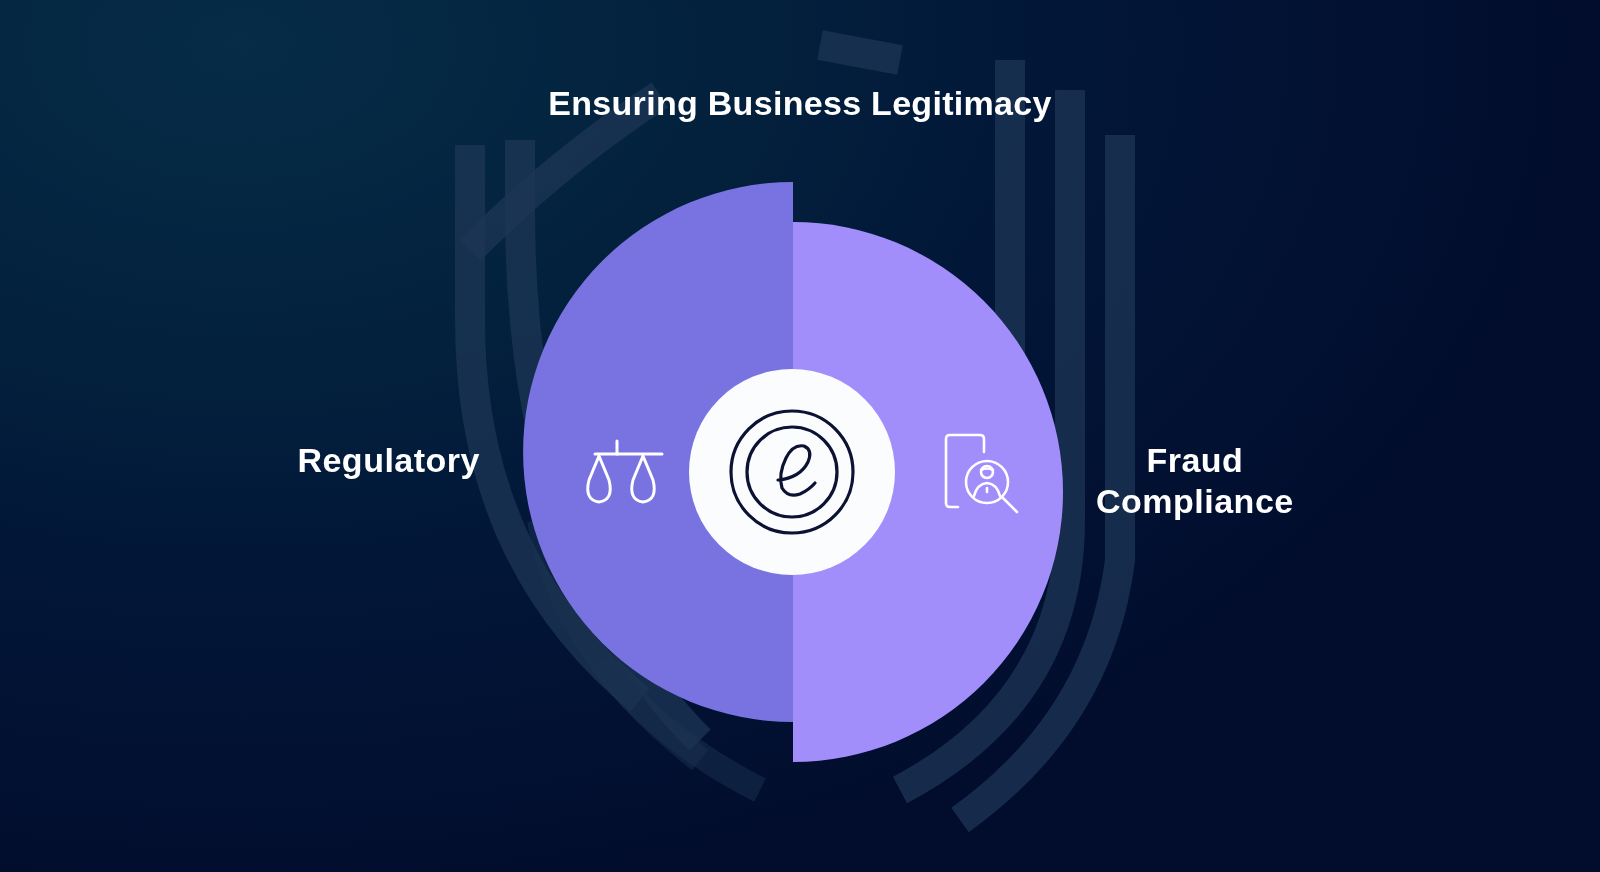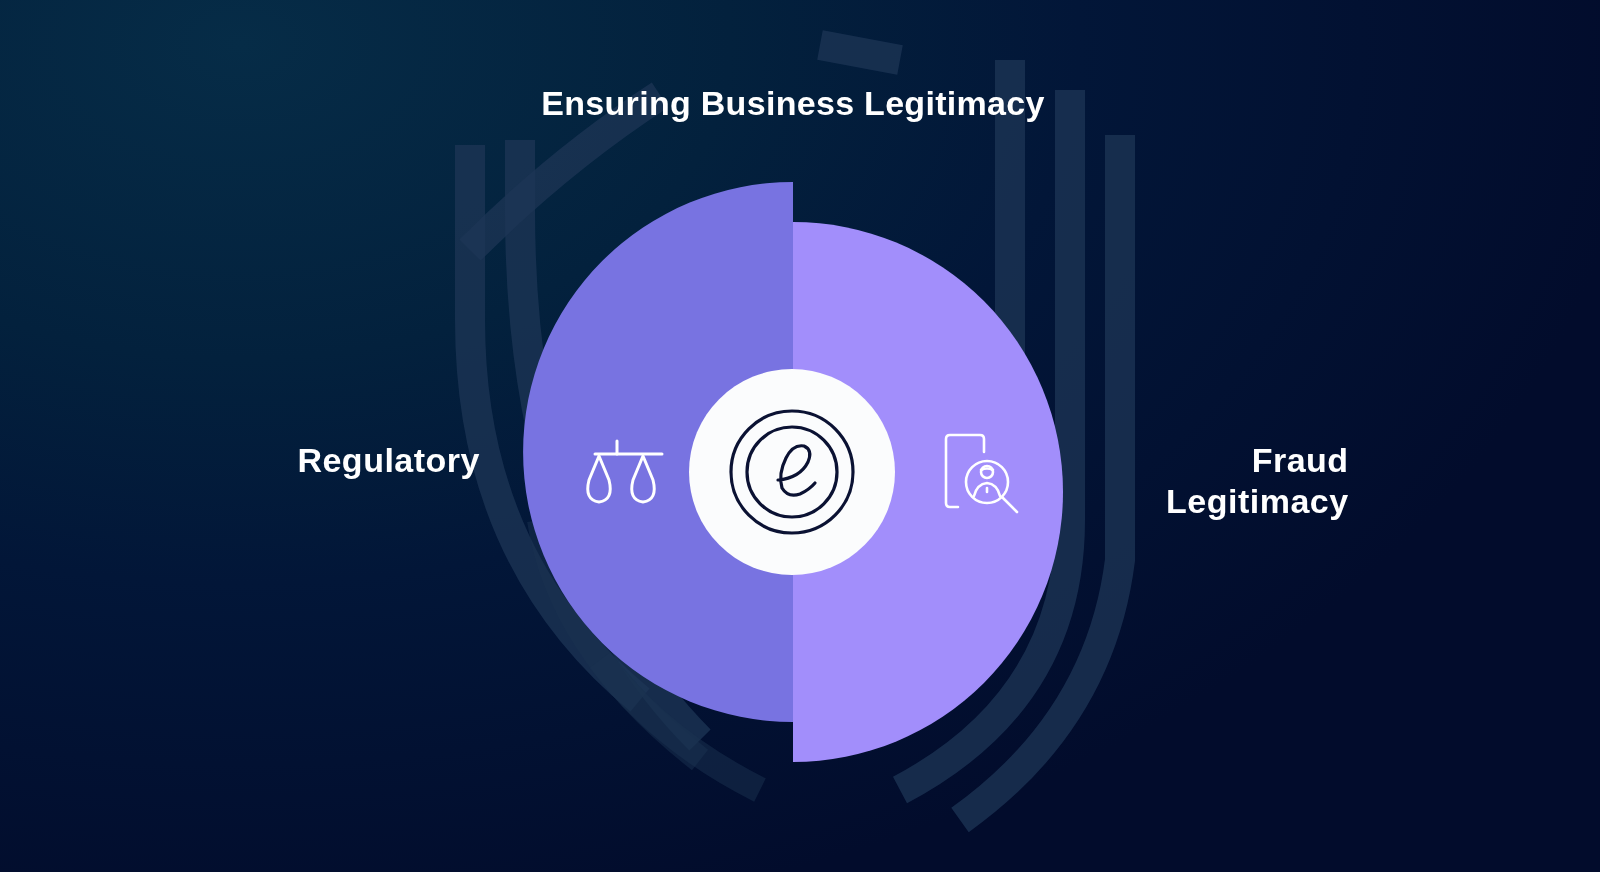--- a/index.html
+++ b/index.html
@@ -4,27 +4,27 @@
   <style>
     html, body { margin: 0; padding: 0; }
     body {
       width: 1600px; height: 872px; overflow: hidden; position: relative;
       background: radial-gradient(ellipse 1400px 900px at 15% 5%, #062c47 0%, #03213d 35%, #021638 60%, #020c2c 100%);
       font-family: "Liberation Sans", "DejaVu Sans", sans-serif;
     }
     .bg-svg { position: absolute; left: 0; top: 0; width: 1600px; height: 872px; }
     .title {
       position: absolute; left: 0; top: 84px; width: 1586px; text-align: center;
-      color: #ffffff; font-weight: 700; font-size: 34px; letter-spacing: 0.3px;
+      color: #ffffff; font-weight: 700; font-size: 34px; letter-spacing: 0.3px; padding-left: 7px;
     }
     .label {
       position: absolute; color: #ffffff; font-weight: 700; font-size: 34px; line-height: 41px; letter-spacing: 0.5px;
     }
     .label-left { right: 1120px; top: 440px; text-align: right; }
-    .label-right { left: 1166px; top: 440px; text-align: right; }
+    .label-right { left: 1096px; top: 440px; text-align: center; }
     .diagram-svg { position: absolute; left: 0; top: 0; width: 1600px; height: 872px; }
   </style>
 </head>
 <body>
 
 <svg class="bg-svg" viewBox="0 0 1600 872">
   <g fill="none" stroke="#1d3656" stroke-opacity="0.75" stroke-width="30">
     <path d="M470 145 L470 320 Q470 560 640 700"></path>
     <path d="M520 140 L520 210 Q520 560 700 740"></path>
     <path d="M1010 60 L1010 500"></path>
@@ -40,21 +40,21 @@
 </svg>
 
 <div class="title">Ensuring Business Legitimacy</div>
 
 <div class="label label-left">
   <div>Regulatory</div>
 </div>
 
 <div class="label label-right">
   <div>Fraud</div>
-  <div>Legitimacy</div>
+  <div>Compliance</div>
 </div>
 
 <svg class="diagram-svg" viewBox="0 0 1600 872">
 
   <path d="M793 182 A270 270 0 0 0 793 722 Z" fill="#7873e1"></path>
 
   <path d="M793 222 A270 270 0 0 1 793 762 Z" fill="#a28efb"></path>
 
   <circle cx="792" cy="472" r="103" fill="#fbfcfd"></circle>
 

